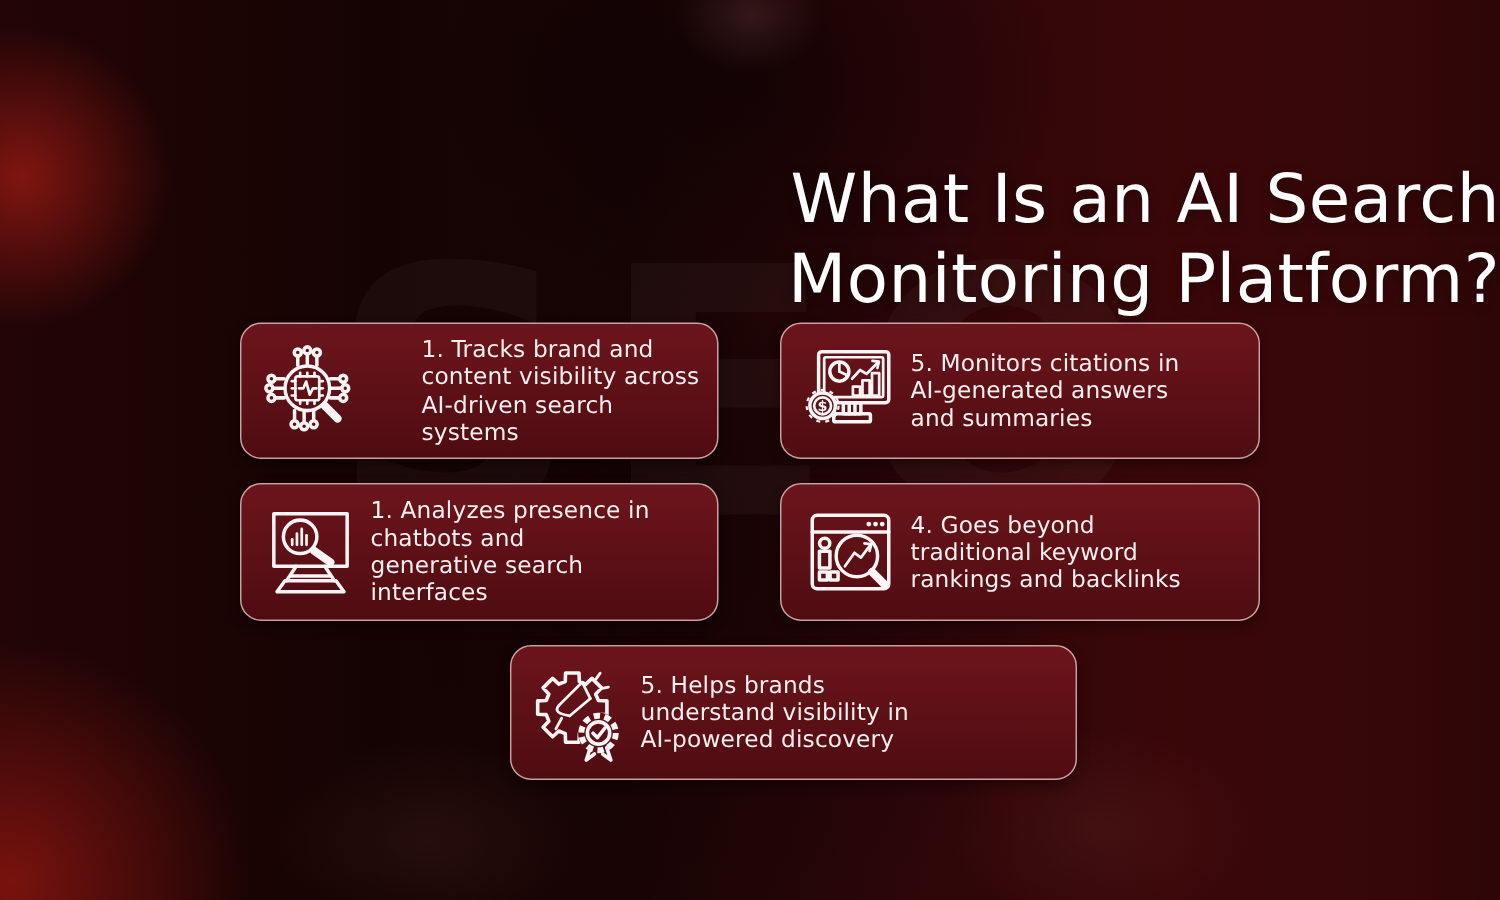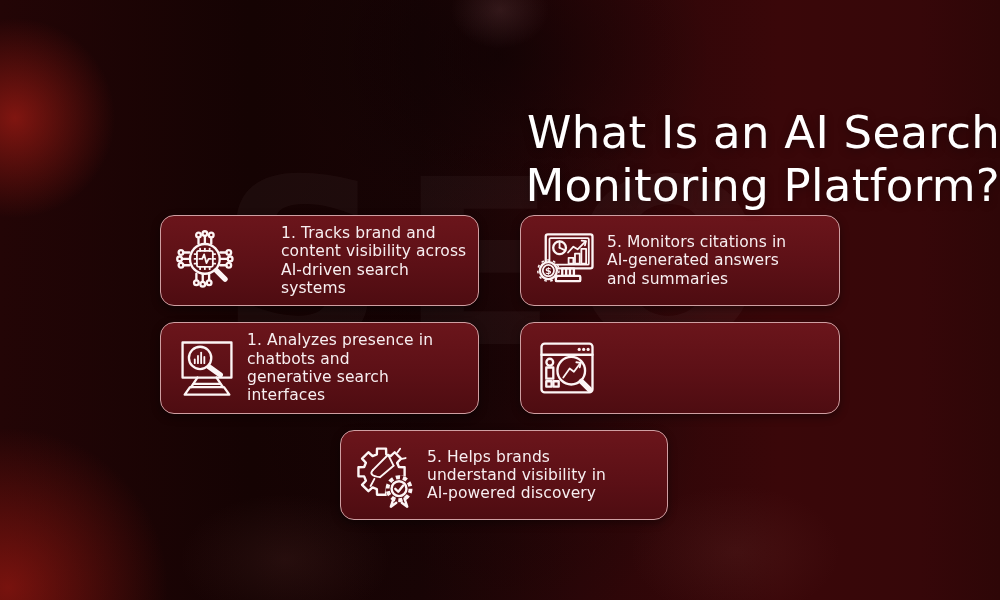--- a/index.html
+++ b/index.html
@@ -37,21 +37,21 @@
   .card-icon{width:80px;min-width:80px;display:flex;align-items:center;justify-content:center;}
   .card-icon svg{display:block;}
   .card-text{
     margin:0;color:#f7eef0;font-size:15.5px;line-height:1.18;font-weight:500;
     white-space:pre-line;letter-spacing:0.1px;
   }
   .c1{left:160px;top:215px;width:319px;height:91px;gap:34px;}
   .c2{left:520px;top:215px;width:320px;height:91px;}
   .c3{left:160px;top:322px;width:319px;height:92px;}
   .c4{left:520px;top:322px;width:320px;height:92px;}
-  .c5{left:340px;top:430px;width:328px;height:90px;}
+  .c5{left:340px;top:430px;width:378px;height:90px;}
   .ic{stroke:#fdf5f5;fill:none;stroke-width:2.2;stroke-linecap:round;stroke-linejoin:round;}
   .icthin{stroke:#fdf5f5;fill:none;stroke-width:1.7;stroke-linecap:round;stroke-linejoin:round;}
   .icthick{stroke:#fdf5f5;fill:none;stroke-width:5;stroke-linecap:round;}
   .icfill{fill:#fdf5f5;stroke:none;}
   .iccover{fill:#5a1016;}
 </style>
 </head>
 <body>
 
 <div class="stage">
@@ -191,20 +191,23 @@
           <rect x="19.2" y="44.5" width="5" height="5"></rect>
         </g>
         <circle class="ic" cx="36" cy="34.5" r="13"></circle>
         <g class="icthin">
           <polyline points="28.5,41 34.5,32.5 38.5,35.5 44.5,27.5"></polyline>
           <polyline points="40.8,26.6 45,27.2 44,31.4"></polyline>
         </g>
         <line class="icthick" x1="45.5" y1="44.5" x2="53" y2="52"></line>
       </svg>
     </span>
+    <p class="card-text">4. Goes beyond
+traditional keyword
+rankings and backlinks</p>
   </div>
 
   <div class="card c5">
     <span class="card-icon">
       <svg width="70" height="70" viewBox="0 0 64 64">
         <path class="ic" d="M48.1,33.1 L48.1,24.9 L42.9,24.7 L41.3,20.8
           L44.8,17 L39,11.2 L35.3,14.7 L31.3,13.1
           L31.1,7.9 L22.9,7.9 L22.7,13.1 L18.8,14.7
           L15,11.2 L9.2,17 L12.7,20.8 L11.1,24.7
           L5.9,24.9 L5.9,33.1 L11.1,33.3 L12.7,37.3

